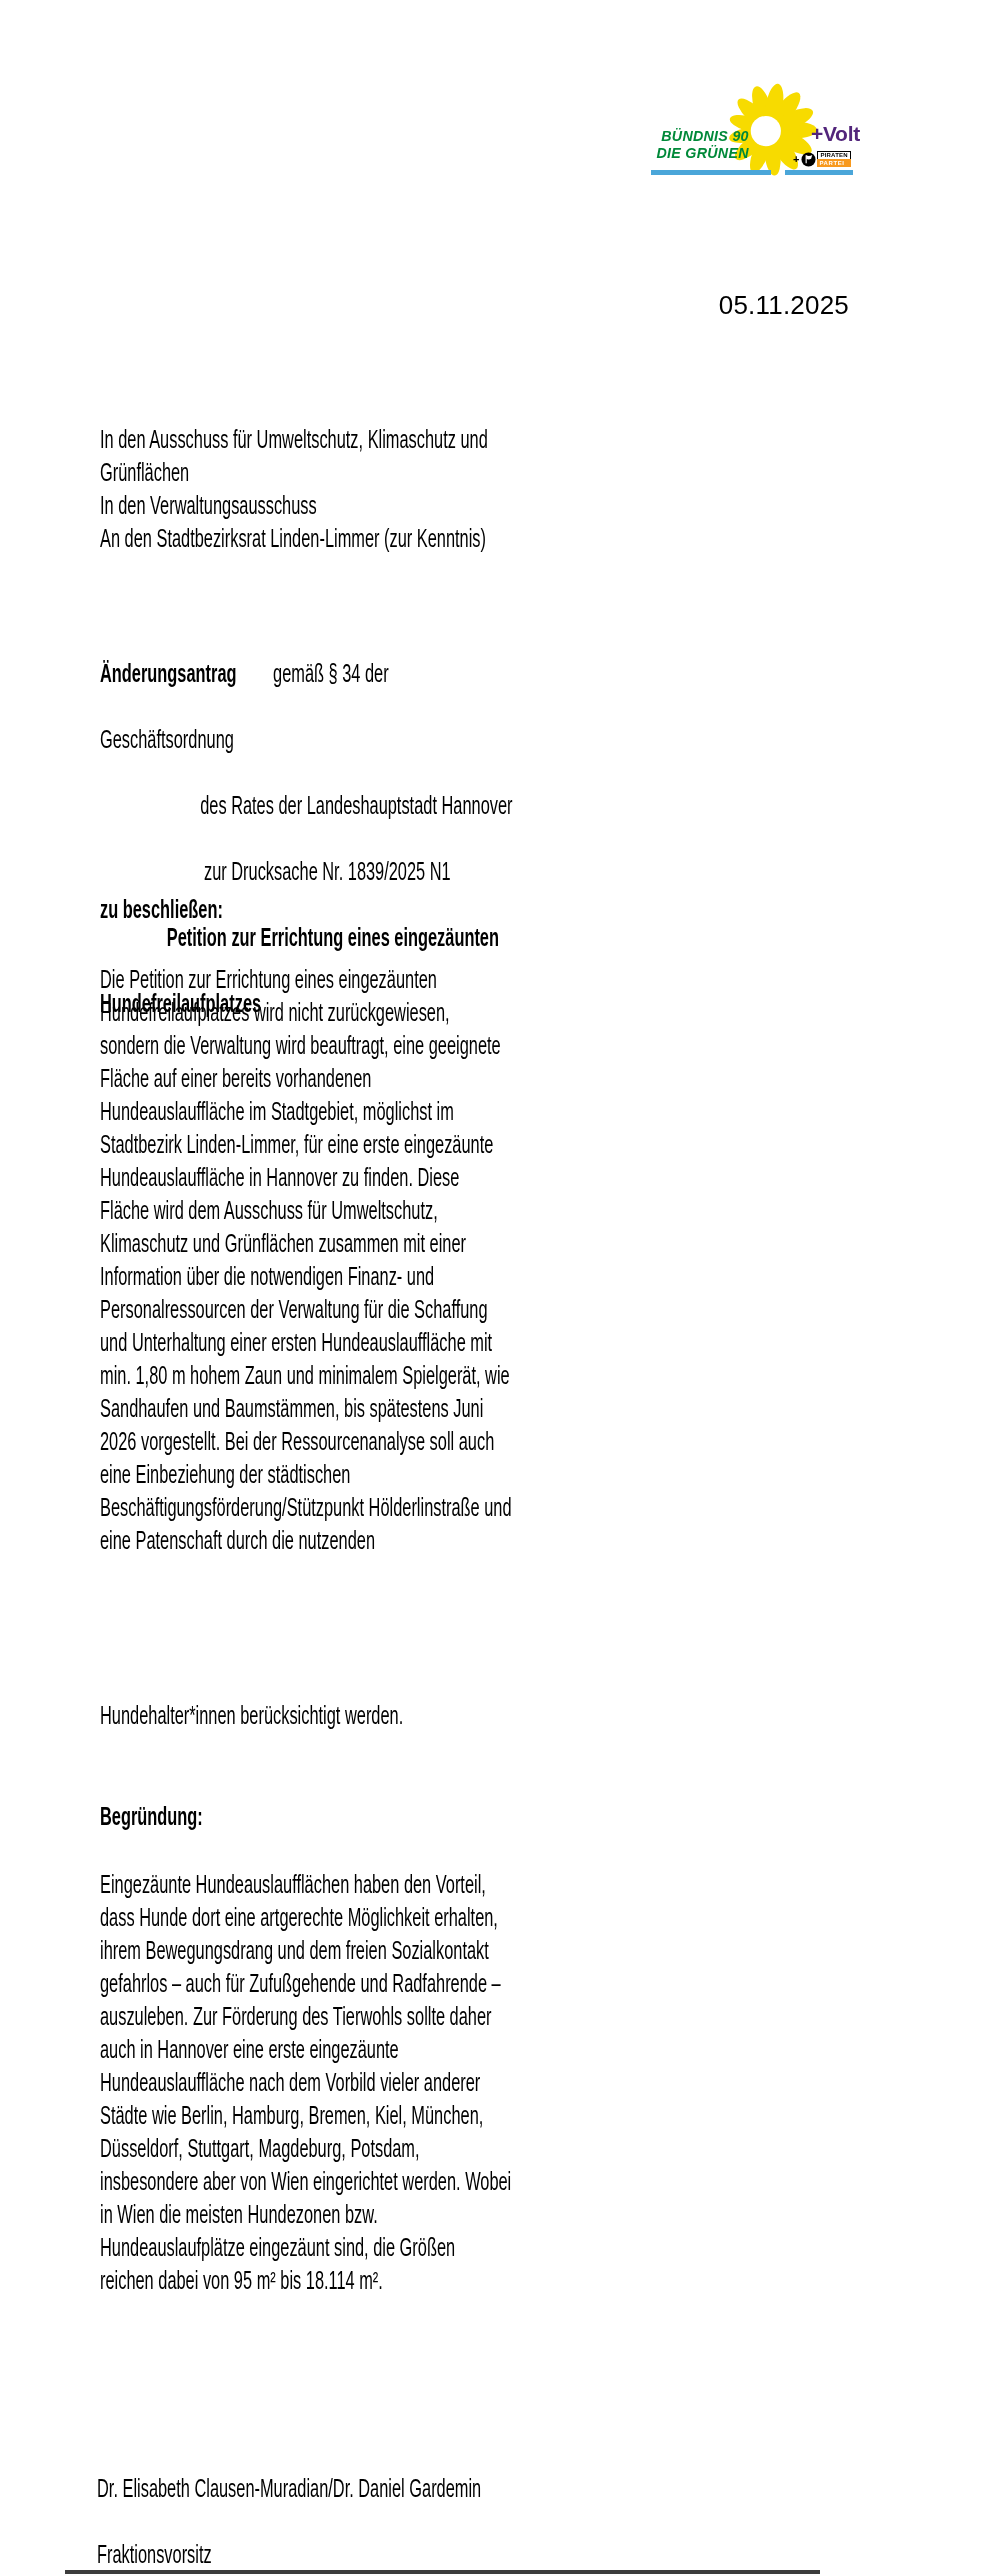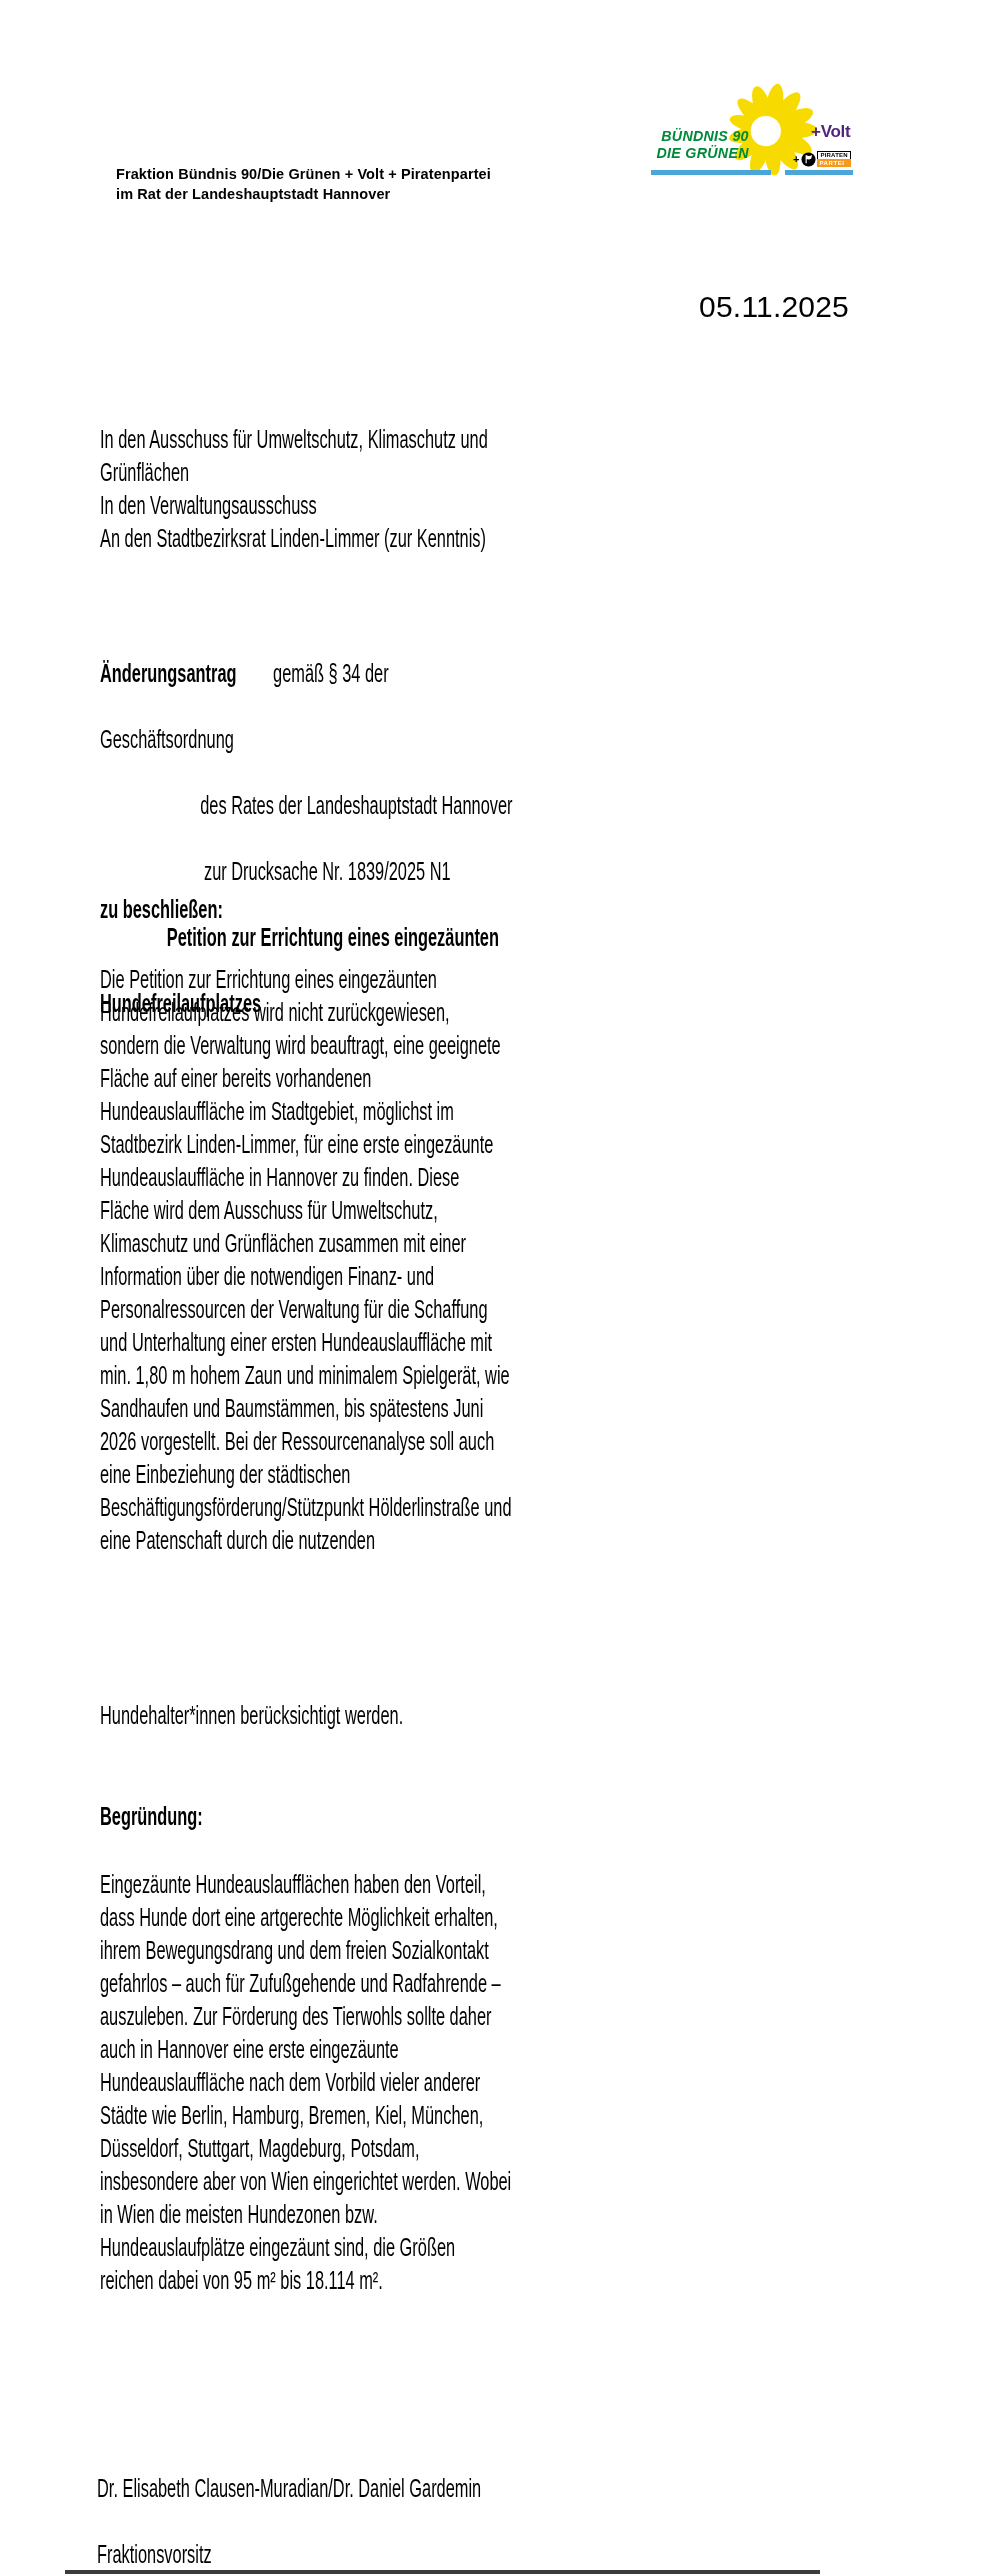--- a/index.html
+++ b/index.html
@@ -54,41 +54,41 @@
     transform-origin: 0 0;
     z-index: 2;
     white-space: nowrap;
   }
   .bar { position: absolute; top: 112px; height: 5px; background: var(--bar-blue, #4AA6D9); z-index: 2; }
   .bar1 { left: 8px; width: 120px; }
   .bar2 { left: 142px; width: 68px; }
   .volt {
     position: absolute; left: 168px; top: 64px;
     color: var(--volt-purple, #52257B);
-    font-weight: 700; font-size: 17px; letter-spacing: -0.3px;
+    font-weight: 700; font-size: 21px; letter-spacing: -0.3px;
     z-index: 2;
   }
   .piraten { position: absolute; left: 150px; top: 93px; display: flex; align-items: center; z-index: 2; }
   .pplus { font-weight: 700; font-size: 11px; margin-right: 2px; }
   .pcircle { width: 15px; height: 15px; display: inline-block; }
   .pstack { display: inline-flex; flex-direction: column; margin-left: 1px; }
   .pstack .p1 {
     font-size: 6px; font-weight: 700; letter-spacing: 0.2px;
     color: #000; background: #fff; border: 1px solid #000; border-bottom: none;
     padding: 0 2px; line-height: 7px;
   }
   .pstack .p2 {
     font-size: 6px; font-weight: 700; letter-spacing: 0.6px;
     color: #fff; background: var(--piraten-orange, #F8991D);
     padding: 0 2px; line-height: 8px;
   }
 
   .date {
     position: absolute; left: 639px; top: 290px; width: 210px;
-    text-align: right; font-size: 30px; letter-spacing: 0.2px;
+    text-align: right; font-size: 26px; letter-spacing: 0.2px;
   }
 
   .recipients { top: 423px; }
   .titleblock { top: 624px; }
   .tline { min-height: 33px; }
   .tline .gap { margin-left: 58px; }
   .ind1 { padding-left: 159px; }
   .ind2 { padding-left: 165px; }
   .ind3 { padding-left: 106px; }
 
@@ -103,24 +103,20 @@
   .pagebreak-artifact {
     position: absolute; left: 65px; top: 2570px; width: 755px; height: 4px;
     background: #3d3d3d;
   }
 </style>
 </head>
 <body>
 
 <div class="page">
 
-  <div class="sender">
-    <div>Fraktion Bündnis 90/Die Grünen + Volt + Piratenpartei</div>
-    <div>im Rat der Landeshauptstadt Hannover</div>
-  </div>
 
   <div class="logo">
     <svg class="sunflower" viewBox="0 0 96 96">
       <g fill="var(--yellow, #F7DB00)">
         <ellipse cx="72" cy="48" rx="21" ry="8" transform="rotate(0 48 48)"></ellipse>
         <ellipse cx="72" cy="48" rx="21" ry="8" transform="rotate(28 48 48)"></ellipse>
         <ellipse cx="72" cy="48" rx="21" ry="8" transform="rotate(56 48 48)"></ellipse>
         <ellipse cx="72" cy="48" rx="20" ry="7.5" transform="rotate(84 48 48)"></ellipse>
         <ellipse cx="72" cy="48" rx="20" ry="7.5" transform="rotate(112 48 48)"></ellipse>
         <ellipse cx="72" cy="48" rx="19" ry="7.5" transform="rotate(140 48 48)"></ellipse>

